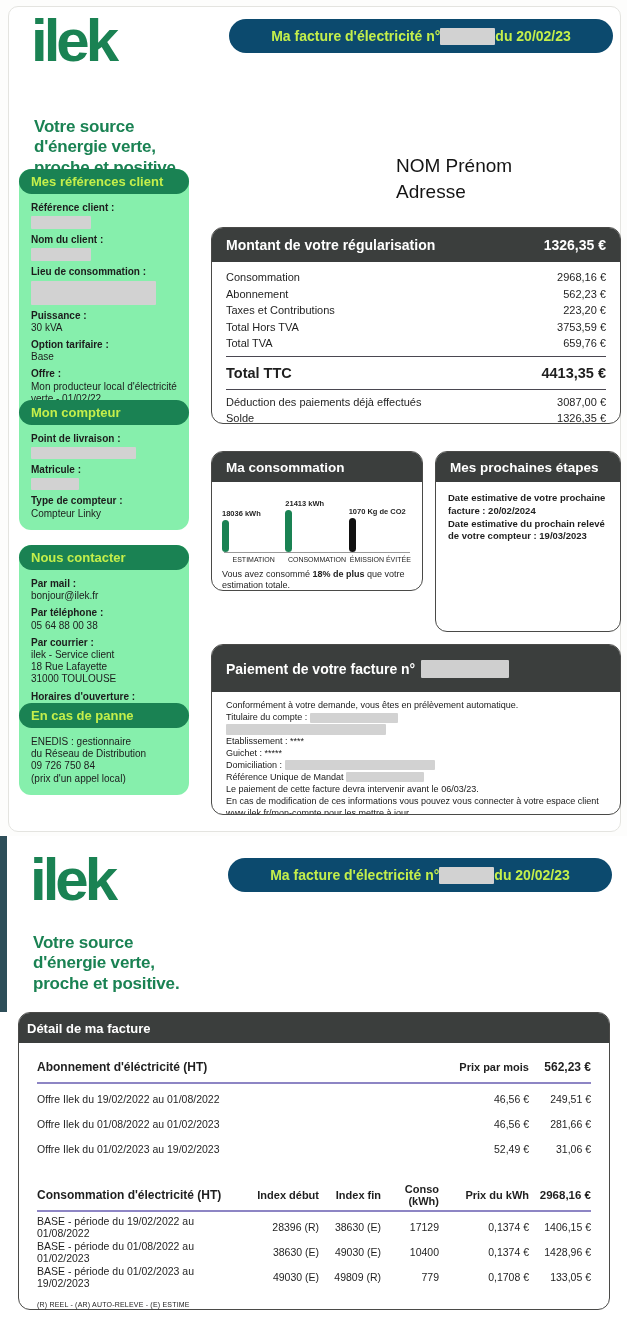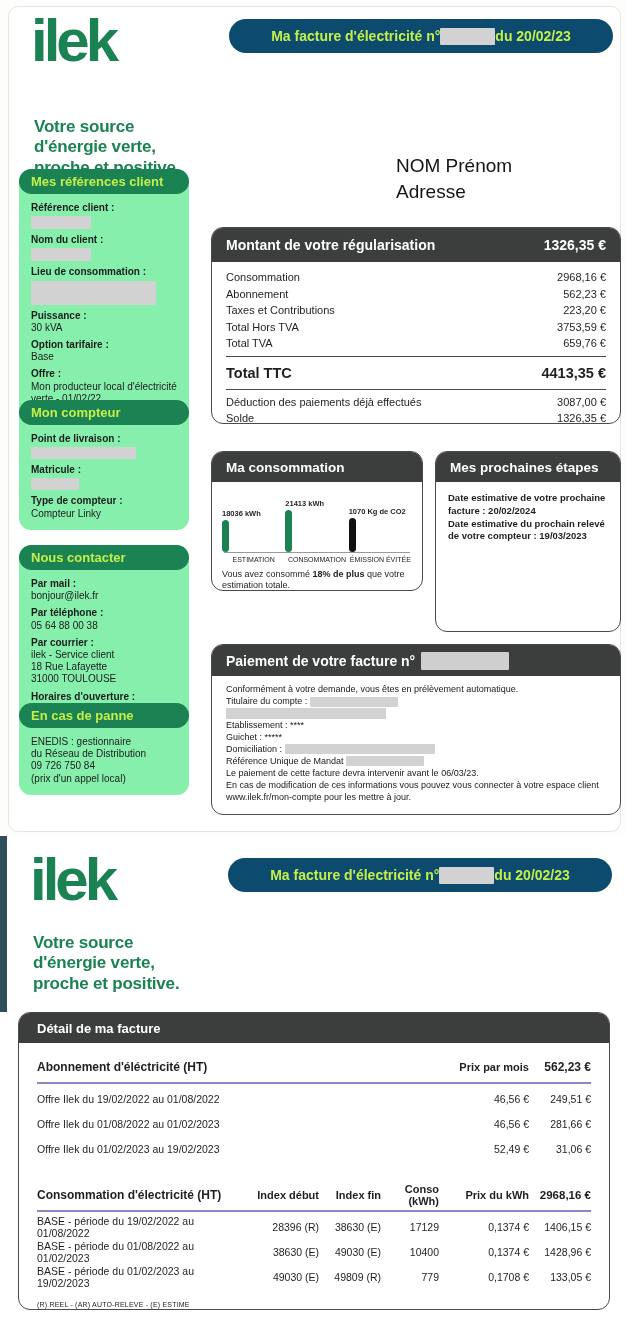--- a/index.html
+++ b/index.html
@@ -238,21 +238,21 @@
     <div class="panel-head" style="height:30px;font-size:13.5px">
       <span>Mes prochaines étapes</span>
     </div>
     <div style="padding:10px 12px 0;font-weight:700;font-size:9.5px;line-height:1.35">
       <div>Date estimative de votre prochaine facture : 20/02/2024</div>
       <div>Date estimative du prochain relevé de votre compteur : 19/03/2023</div>
     </div>
   </div>
 
   <div class="panel" style="left:202px;top:637px;width:410px;height:171px">
-    <div class="panel-head" style="height:31px;font-size:14px;gap:6px">
+    <div class="panel-head" style="height:47px;font-size:14px;gap:6px">
       <span>Paiement de votre facture n°</span>
       <span class="redact" style="width:88px;height:18px;background:#cfcfcf"></span>
     </div>
     <div style="padding:8px 14px 0">
       <div class="pline">Conformément à votre demande, vous êtes en prélèvement automatique.</div>
       <div class="pline"><span>Titulaire du compte :</span> <span class="redact" style="width:88px;height:10px"></span></div>
       <div class="pline"><span class="redact" style="width:160px;height:11px"></span></div>
       <div class="pline">Etablissement : ****</div>
       <div class="pline">Guichet : *****</div>
       <div class="pline"><span>Domiciliation :</span> <span class="redact" style="width:150px;height:10px"></span></div>
@@ -274,21 +274,21 @@
     <span>du 20/02/23</span>
   </div>
 
   <div class="tagline" style="left:33px;top:97px">
     <div>Votre source</div>
     <div>d'énergie verte,</div>
     <div>proche et positive.</div>
   </div>
 
   <div class="panel" style="left:18px;top:176px;width:592px;height:298px">
-    <div class="panel-head" style="height:30px;font-size:13px;padding:0 18px">
+    <div class="panel-head" style="height:30px;font-size:13px;padding:0 8px">
       <span>Détail de ma facture</span>
     </div>
     <div style="padding:12px 18px 0">
 
       <div class="dhead grid-abo" style="height:24px;font-size:12px">
         <span>Abonnement d'éléctricité (HT)</span>
         <span class="num" style="font-size:11px">Prix par mois</span>
         <span class="num">562,23 €</span>
       </div>
       <div class="pdiv"></div>

